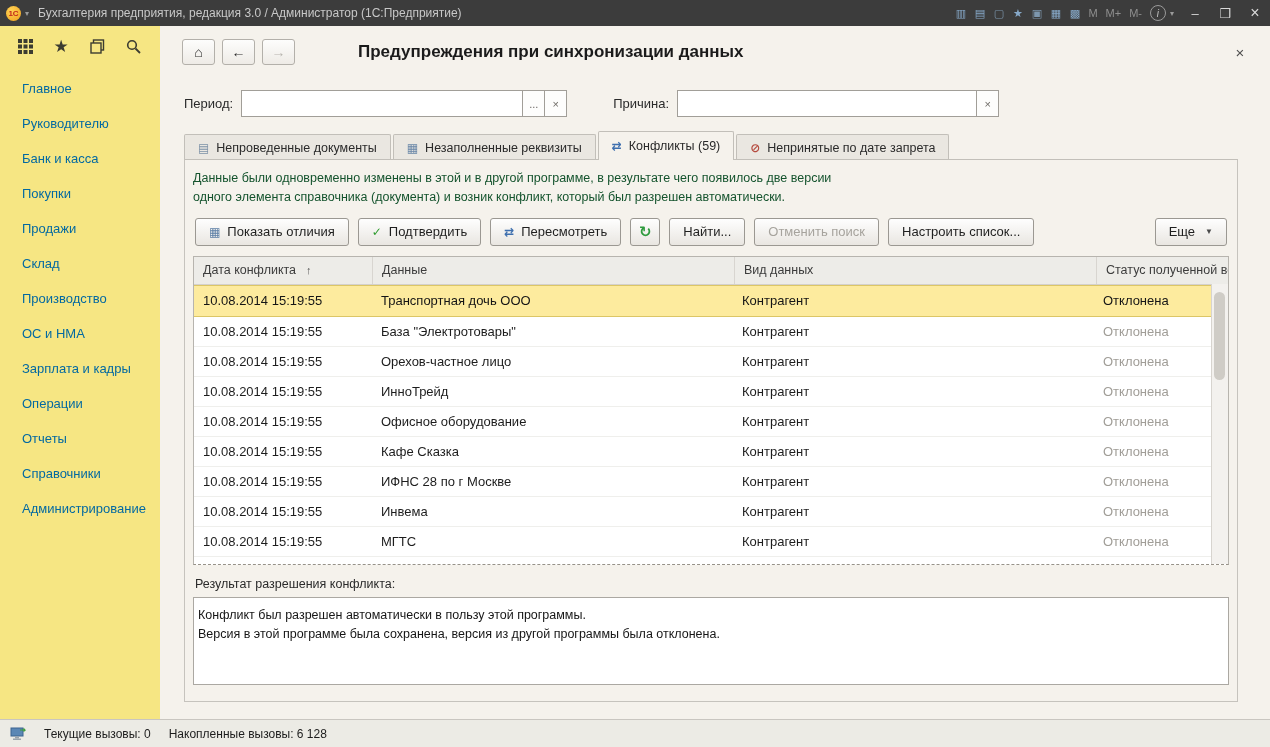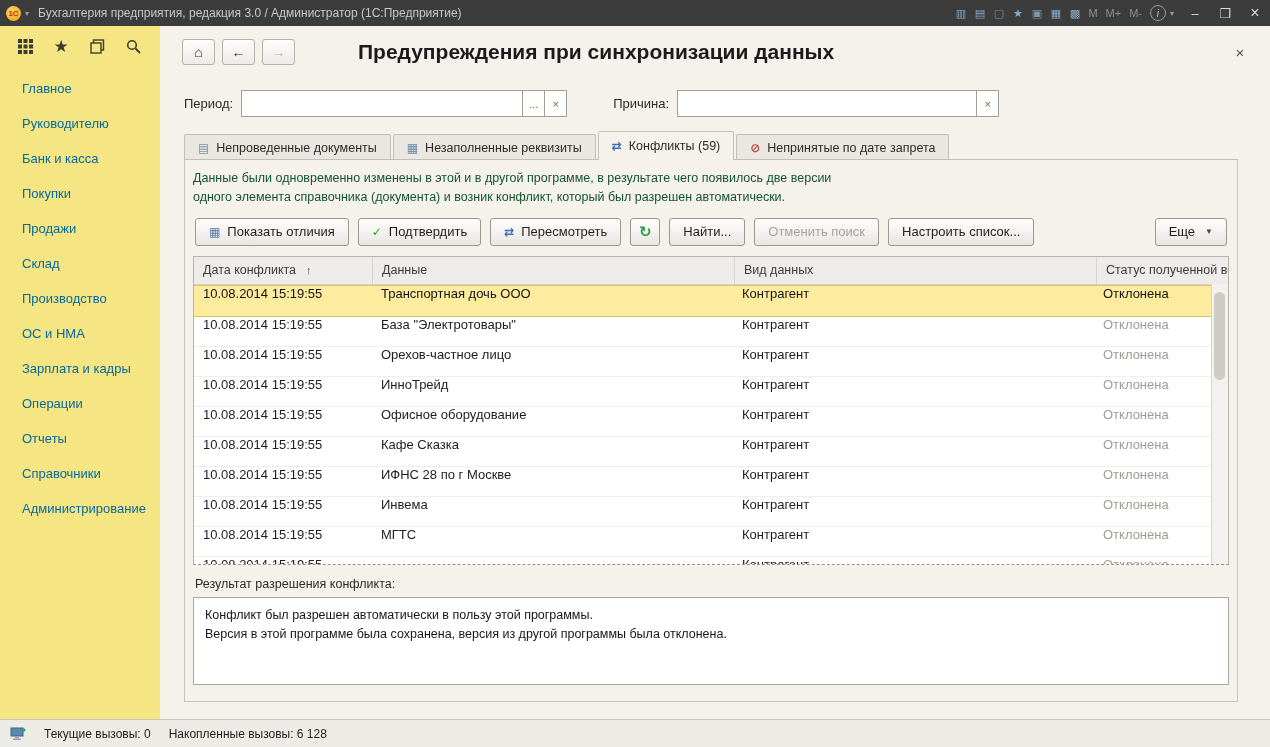--- a/index.html
+++ b/index.html
@@ -34,21 +34,21 @@
   .side-ic svg{display:block;}
   .side-menu{padding-top:10px;}
   .side-item{height:35px;line-height:35px;padding-left:22px;font-size:13px;color:#0369a1;cursor:pointer;white-space:nowrap;}
 
   
   .content{flex:1;display:flex;flex-direction:column;min-width:0;background:#f5f2ec;}
   .nav-row{display:flex;align-items:center;padding:13px 18px 7px 22px;gap:7px;flex:none;}
   .nav-btn{width:31px;height:24px;border:1px solid #b3b0aa;border-radius:3px;display:flex;align-items:center;justify-content:center;
            background:linear-gradient(#fdfdfc,#eeebe6);font-size:14px;color:#2a2a2a;cursor:pointer;}
   .nav-btn.disabled{color:#b8b5af;}
-  .page-title{font-size:21px;font-weight:bold;color:#1b1b1b;margin-left:56px;white-space:nowrap;}
+  .page-title{font-size:17px;font-weight:bold;color:#1b1b1b;margin-left:56px;white-space:nowrap;}
   .form-close{margin-left:auto;color:#4f4f4f;font-size:15px;width:24px;height:24px;display:flex;align-items:center;justify-content:center;cursor:pointer;}
 
   .filter-row{display:flex;align-items:center;padding:18px 0 16px 24px;flex:none;}
   .flabel{color:#2a2a2a;margin-right:8px;}
   .fgroup{display:flex;align-items:stretch;}
   .finput{height:25px;background:#fff;border:1px solid #a19e98;padding:0 6px;font-size:13px;outline:none;
           font-family:"Liberation Sans","DejaVu Sans",sans-serif;}
   .fbtn{width:21px;height:25px;border:1px solid #a19e98;border-left:none;background:#fdfdfc;color:#6e6b66;
         display:flex;align-items:center;justify-content:center;font-size:11px;cursor:pointer;}
   .gap28{width:46px;}
@@ -85,32 +85,32 @@
   .table{border:1px solid #b7b4ae;border-bottom:1px dashed #979289;background:#fff;height:307px;overflow:hidden;position:relative;flex:none;}
   .thead{display:flex;height:27px;background:#edecE8;background:#edece8;border-bottom:1px solid #d4d1cc;color:#3c3c3c;}
   .th{display:flex;align-items:center;padding:0 9px;font-size:12.5px;border-right:1px solid #d8d5d0;cursor:pointer;
       white-space:nowrap;overflow:hidden;}
   .th:last-child{border-right:none;}
   .sort{margin-left:10px;color:#555;font-size:11px;}
   .c-date{width:160px;flex:none;}
   .c-data{width:343px;flex:none;}
   .c-kind{width:343px;flex:none;}
   .c-status{flex:1;min-width:0;}
-  .trow{display:flex;height:29px;align-items:flex-start;border-bottom:1px solid #efefec;cursor:pointer;background:#fff;}
+  .trow{display:flex;height:29px;align-items:center;border-bottom:1px solid #efefec;cursor:pointer;background:#fff;}
   .td{padding:0 9px;font-size:13px;white-space:nowrap;overflow:hidden;}
   .td.c-status{color:#a09d97;}
   .trow.selected{background:#fdeb9e;border-top:1px solid #dcc666;border-bottom:1px solid #dcc666;height:30px;}
   .trow.selected .td{color:#151515;}
   .trow.selected .td.c-status{color:#151515;}
   .vscroll{position:absolute;top:27px;right:0;bottom:0;width:16px;background:#f3f1ee;border-left:1px solid #d7d4cf;}
   .vthumb{position:absolute;top:8px;left:2px;width:11px;height:88px;background:#cfccc6;border-radius:6px;cursor:pointer;}
 
   
   .result-label{padding:12px 2px 6px 2px;color:#2a2a2a;font-size:12.5px;flex:none;}
-  .result-box{border:1px solid #aba8a2;background:#fff;min-height:70px;padding:8px 11px;font-size:12.5px;line-height:1.55;color:#161616;flex:none;}
+  .result-box{border:1px solid #aba8a2;background:#fff;min-height:70px;padding:8px 4px;font-size:12.5px;line-height:1.55;color:#161616;flex:none;}
 
   
   .statusbar{height:27px;background:#ecebe5;border-top:1px solid #c9c6c0;display:flex;align-items:center;
              padding:0 10px;gap:18px;font-size:12px;color:#1d1d1d;flex:none;}
   .sb-icon{display:flex;align-items:center;}
 </style>
 </head>
 <body>
 
 <div class="window">

